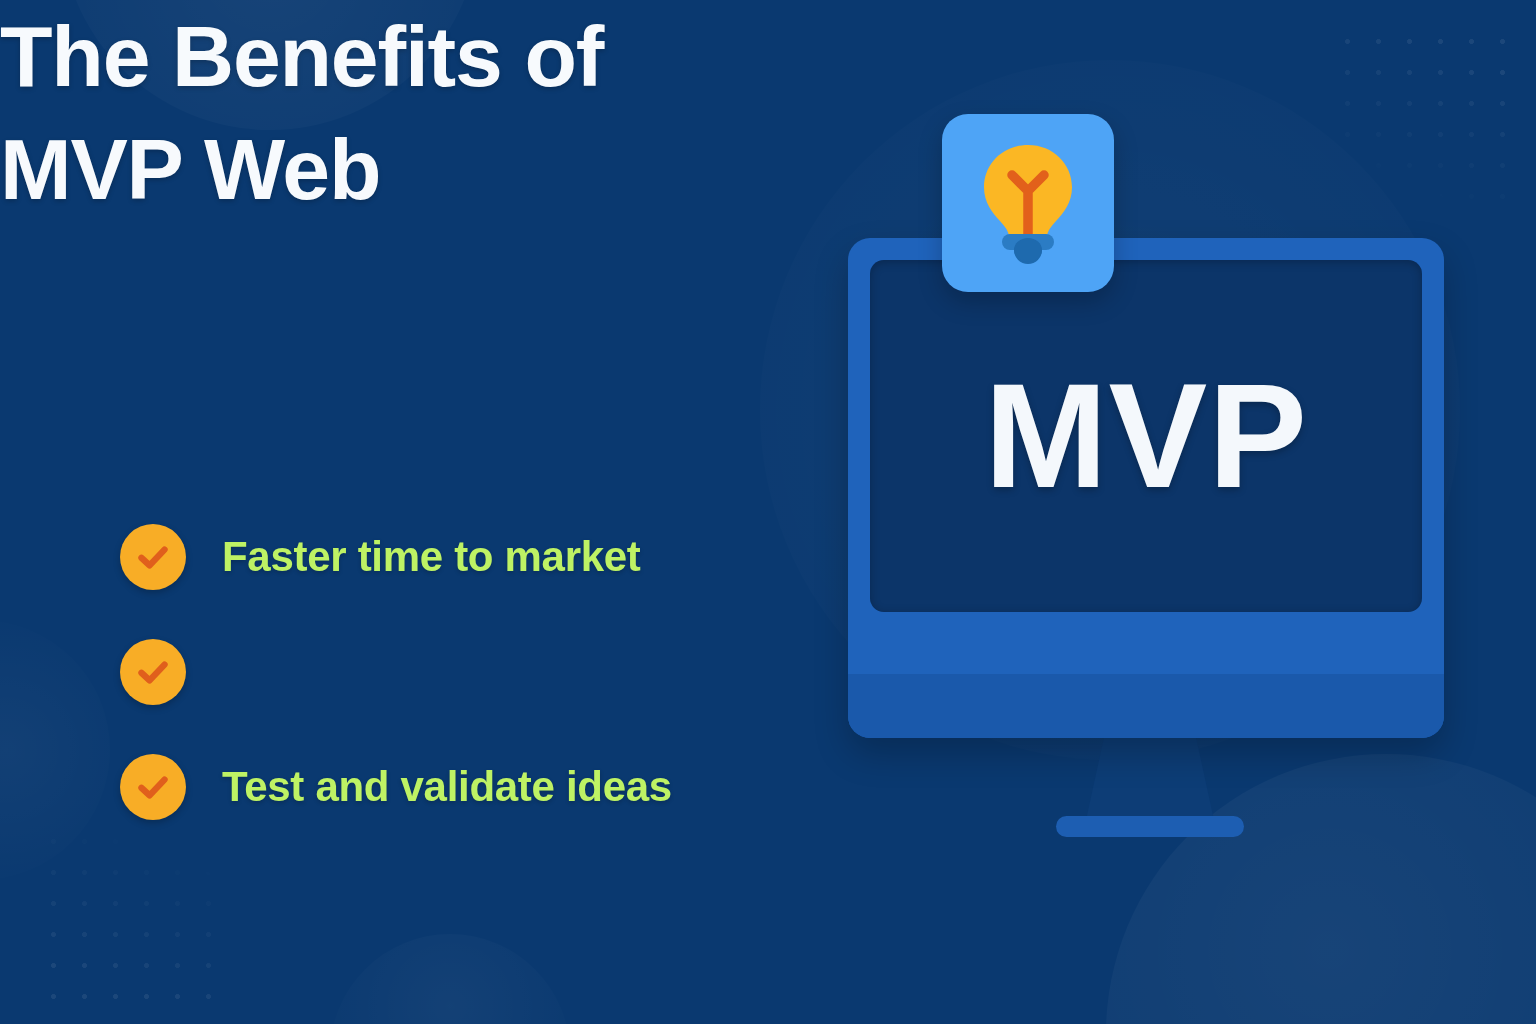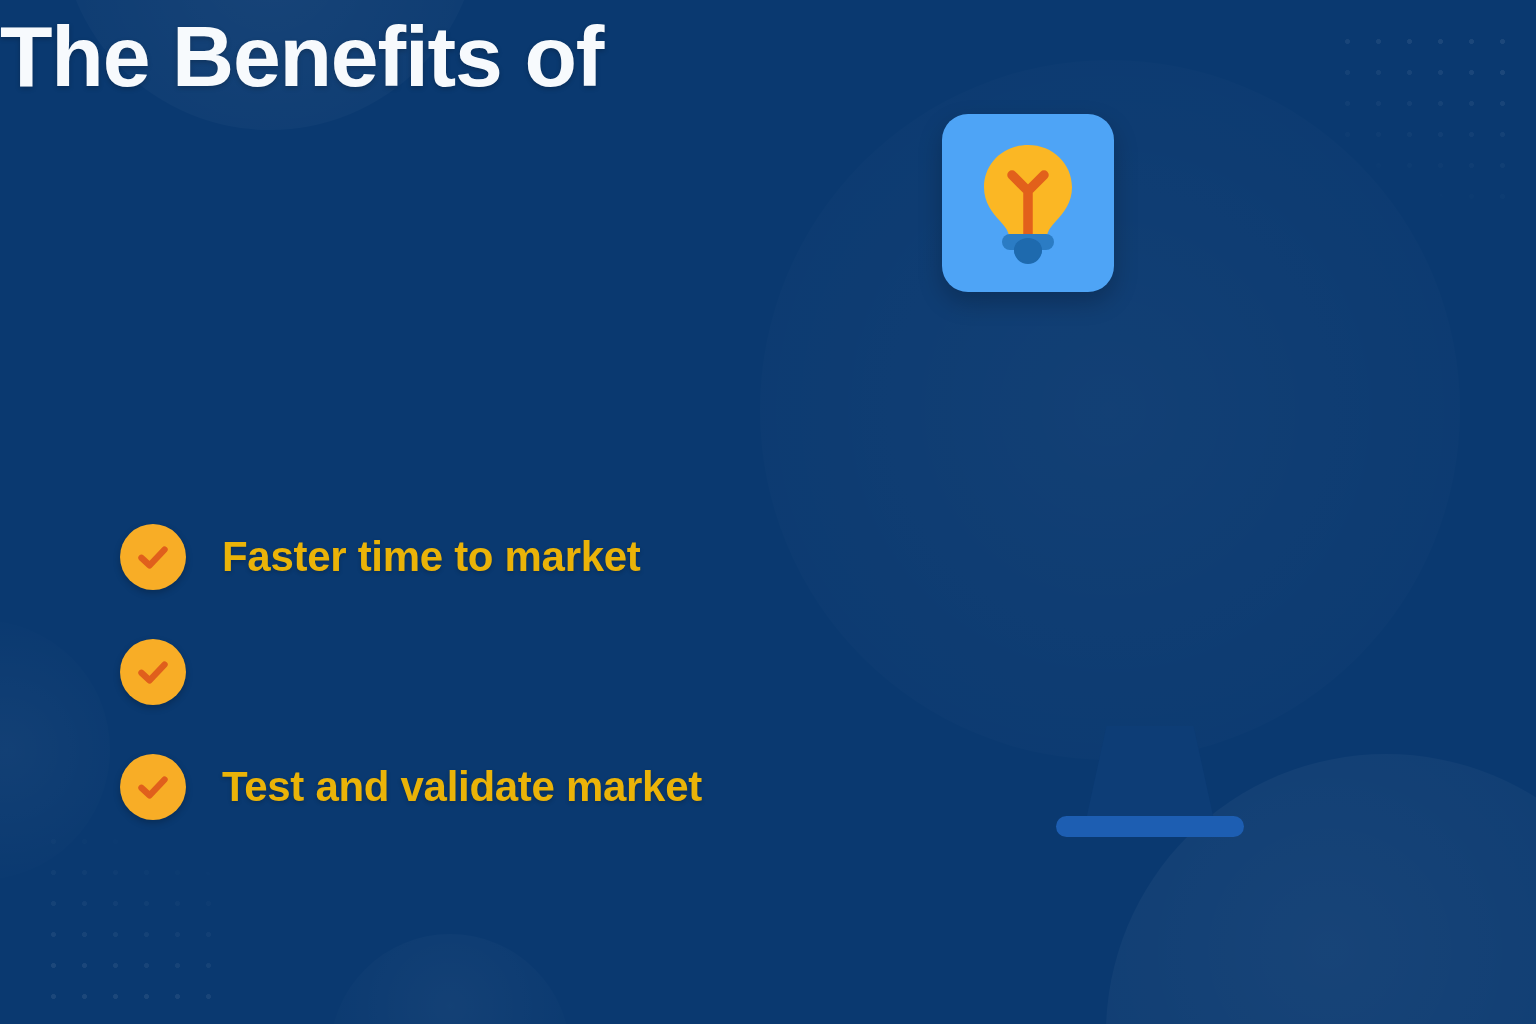--- a/index.html
+++ b/index.html
@@ -105,21 +105,21 @@
     border-radius: 50%;
     background: #f8ad26;
     display: flex;
     align-items: center;
     justify-content: center;
     box-shadow: 0 3px 7px rgba(0,0,0,0.22);
   }
   .check-badge svg { display: block; }
   .benefit-label {
     margin-left: 36px;
-    color: #eab308;
+    color: #bef264;
     font-size: 42px;
     line-height: 48px;
     font-weight: 600;
     letter-spacing: -0.3px;
     white-space: nowrap;
     text-shadow: 0 2px 4px rgba(0,0,0,0.2);
   }
 
   
   .illustration {
@@ -215,20 +215,21 @@
     <div class="bg-circle circle-monitor-glow"></div>
     <div class="bg-circle circle-bottom-right"></div>
     <div class="bg-circle circle-left-low"></div>
     <div class="bg-circle circle-bottom-mid"></div>
     <div class="dot-grid dots-top-right"></div>
     <div class="dot-grid dots-bottom-left"></div>
   </div>
 
   <h1 class="headline">
     <span class="line">The Benefits of</span>
+    <span class="line">MVP Web</span>
   </h1>
 
   <ul class="benefits">
     <li class="benefit">
       <span class="check-badge">
         <svg width="38" height="38" viewBox="0 0 38 38" aria-hidden="true">
           <path d="M7.5 19.8 L15.6 27.4 L30.5 11.6" fill="none" stroke="#e05f1c" stroke-width="6.4" stroke-linecap="round" stroke-linejoin="round"></path>
         </svg>
       </span>
       <span class="benefit-label">Faster time to market</span>
@@ -239,29 +240,35 @@
           <path d="M7.5 19.8 L15.6 27.4 L30.5 11.6" fill="none" stroke="#e05f1c" stroke-width="6.4" stroke-linecap="round" stroke-linejoin="round"></path>
         </svg>
       </span>
     </li>
     <li class="benefit">
       <span class="check-badge">
         <svg width="38" height="38" viewBox="0 0 38 38" aria-hidden="true">
           <path d="M7.5 19.8 L15.6 27.4 L30.5 11.6" fill="none" stroke="#e05f1c" stroke-width="6.4" stroke-linecap="round" stroke-linejoin="round"></path>
         </svg>
       </span>
-      <span class="benefit-label">Test and validate market</span>
+      <span class="benefit-label">Test and validate ideas</span>
     </li>
   </ul>
 
   <div class="illustration">
 
     <div class="monitor-neck"></div>
     <div class="monitor-base"></div>
 
+    <div class="monitor-shell">
+      <div class="monitor-screen">
+        <span class="screen-text">MVP</span>
+      </div>
+      <div class="monitor-chin"></div>
+    </div>
 
     <div class="bulb-card">
       <span>
         <svg width="108" height="128" viewBox="0 0 108 128" aria-hidden="true">
 
           <path d="M54 6 C28.8 6 10 25 10 48.2 c0 15.4 8.2 25.4 16.2 34 4.9 5.3 7.4 9 8.6 13.4 h38.4 c1.2-4.4 3.7-8.1 8.6-13.4 C89.8 73.6 98 63.6 98 48.2 98 25 79.2 6 54 6 Z" fill="#fbb724"></path>
 
           <path d="M54 96 L54 52 M54 52 L38 36 M54 52 L70 36" fill="none" stroke="#e2601b" stroke-width="9.5" stroke-linecap="round" stroke-linejoin="round"></path>
 
           <rect x="28" y="95" width="52" height="16" rx="8" fill="#2b7cc4"></rect>

